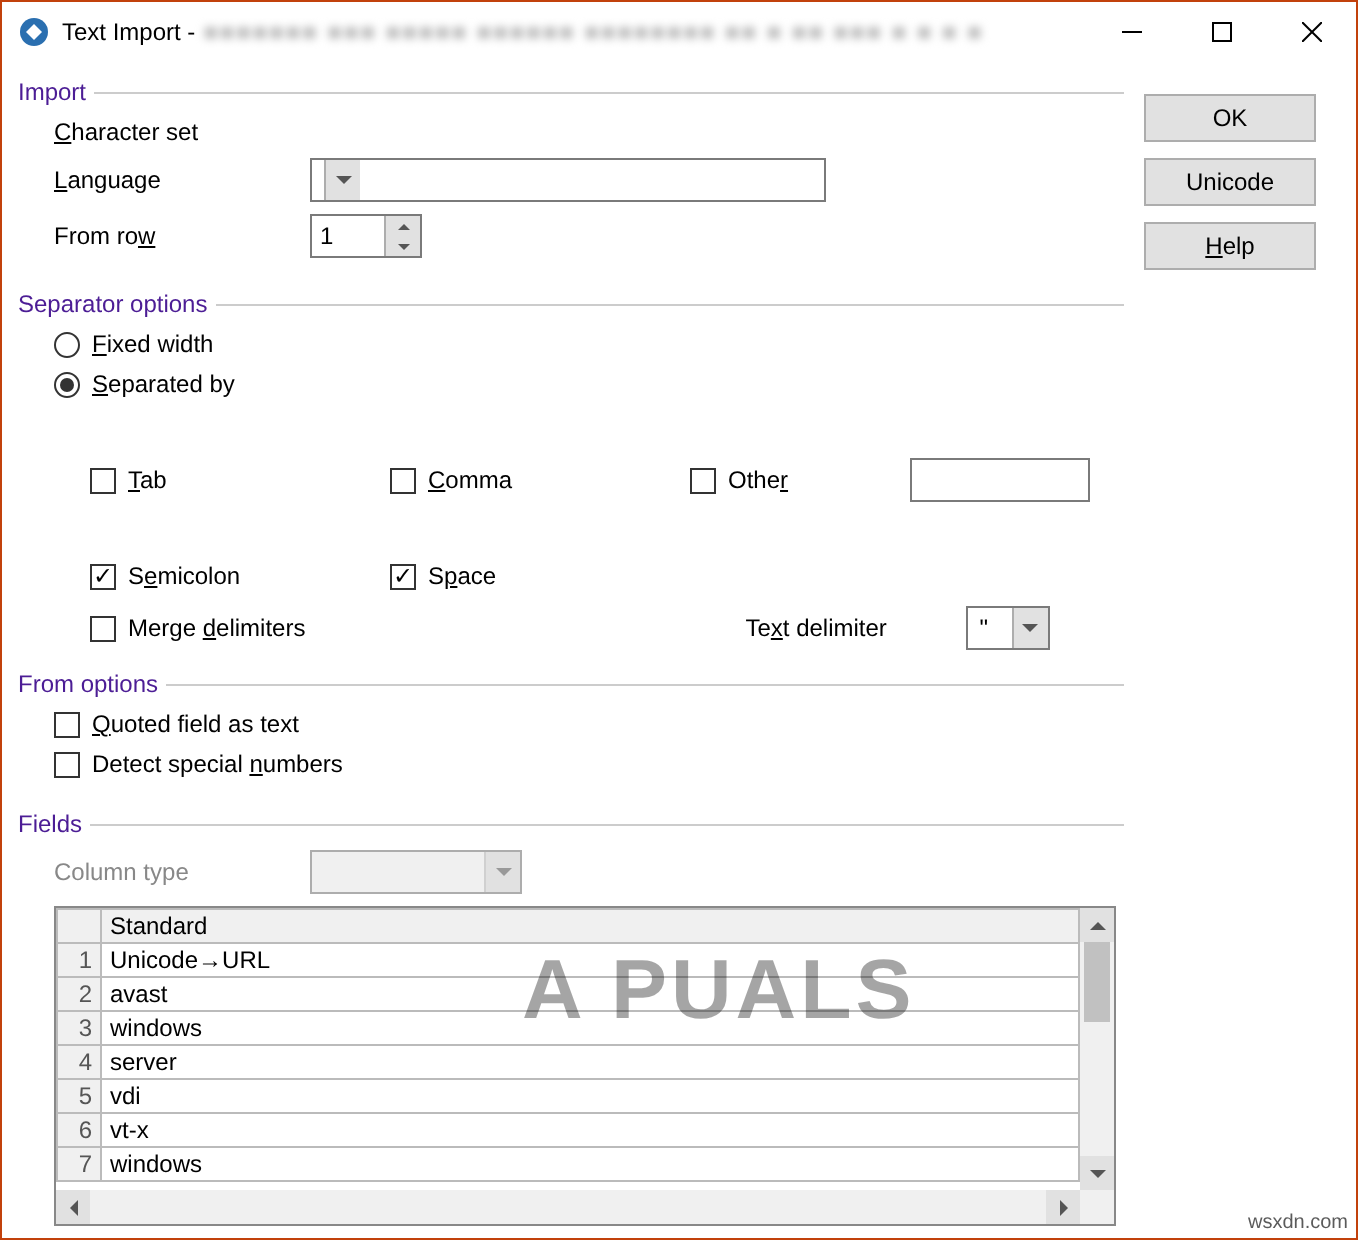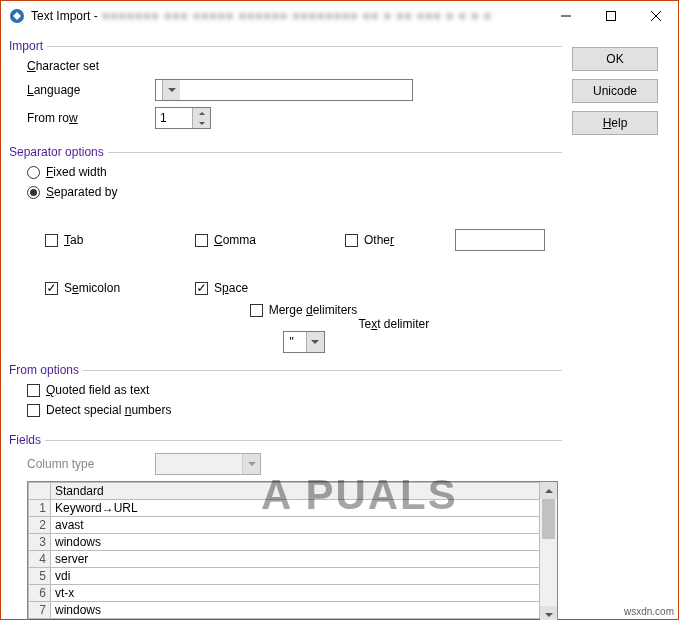--- a/index.html
+++ b/index.html
@@ -26,21 +26,21 @@
   .spin input { border: none; width: 36px; padding: 0 4px; outline: none; font-size: 12px; }
   .spin .spbtns { width: 18px; height: 20px; border-left: 1px solid #adadad; display: flex; flex-direction: column; }
   .spin .sp { flex:1; background:#e1e1e1; display:flex; align-items:center; justify-content:center; }
   .radio, .check { display: flex; align-items: center; margin-bottom: 6px; padding-left: 18px; }
   .radio .r { width:13px; height:13px; border:1px solid #333; border-radius:50%; margin-right:6px; display:flex; align-items:center; justify-content:center; }
   .radio .r.on::after { content:""; width:7px; height:7px; background:#333; border-radius:50%; }
   .check .c { width:13px; height:13px; border:1px solid #333; margin-right:6px; display:flex; align-items:center; justify-content:center; background:#fff; }
   .sep-grid { display: grid; grid-template-columns: 150px 150px 110px 1fr; row-gap: 6px; padding-left: 36px; align-items:center; }
   .sep-grid .cell { display:flex; align-items:center;margin-top:24px; }
   .txtin { width: 90px; height: 22px; border:1px solid #7a7a7a; background:#fff; }
-  .delimrow { display:flex; align-items:center; padding-left: 36px; margin-top: 2px; flex-direction: column; }
+  .delimrow { display:flex; align-items:center; padding-left: 36px; margin-top: 2px; }
   .delimrow .lbl2 { margin-left: 220px; width: 110px; }
   .smallcombo { width: 42px; height: 22px; border:1px solid #7a7a7a; display:flex; align-items:center; justify-content:space-between; padding-left:6px; background:#fff; }
   .smallcombo .cbtn { width:18px; height:20px; background:#e1e1e1; border-left:1px solid #adadad; display:flex;align-items:center;justify-content:center; }
   .coltype { display:flex; align-items:center; padding-left:18px; margin-bottom:6px; }
   .coltype .gray { color:#888; width:128px; }
   .coltype .dcombo { width:106px; height:22px; border:1px solid #adadad; background:#f0f0f0; display:flex; justify-content:flex-end; }
   .coltype .dcombo .cbtn { width:18px; height:20px; background:#e1e1e1; border-left:1px solid #d0d0d0; display:flex;align-items:center;justify-content:center; }
   .preview { margin: 0 4px 0 18px; border:1px solid #888; position:relative; overflow:hidden; }
   .preview table { border-collapse: collapse; width: calc(100% - 17px); font-family: monospace; font-size: 12px; }
   .preview th, .preview td { border: 0.5px solid #bbb; padding: 0 4px; height: 17px; text-align:left; font-weight:normal; }
@@ -210,21 +210,21 @@
 
         <div class="preview" style="height:160px;">
           <table>
             <tbody>
                 <tr>
                   <th class="num"></th>
                   <th>Standard</th>
                 </tr>
             <tr>
                   <td class="num">1</td>
-                  <td>Keyword→URL</td>
+                  <td>Unicode→URL</td>
                 </tr>
             <tr>
                   <td class="num">2</td>
                   <td>avast</td>
                 </tr>
             <tr>
                   <td class="num">3</td>
                   <td>windows</td>
                 </tr>
             <tr>

